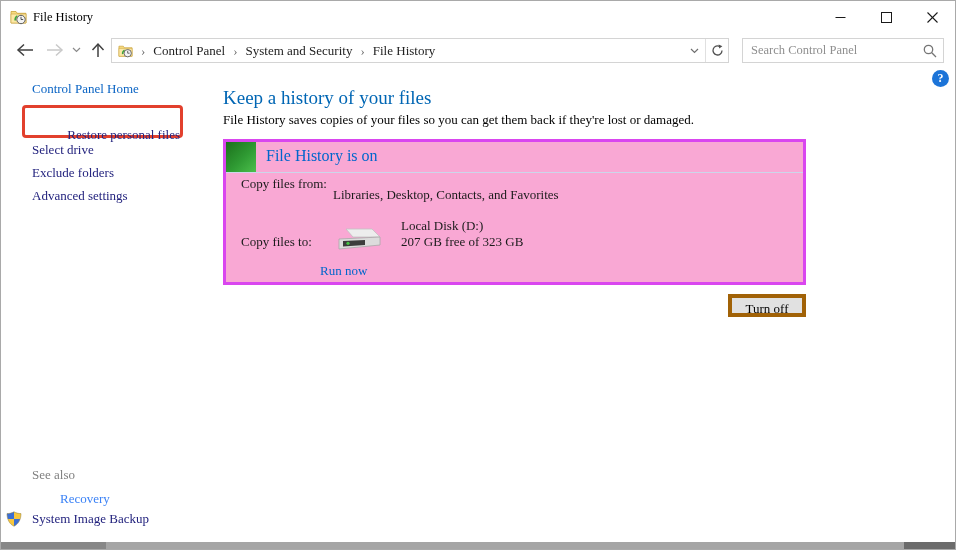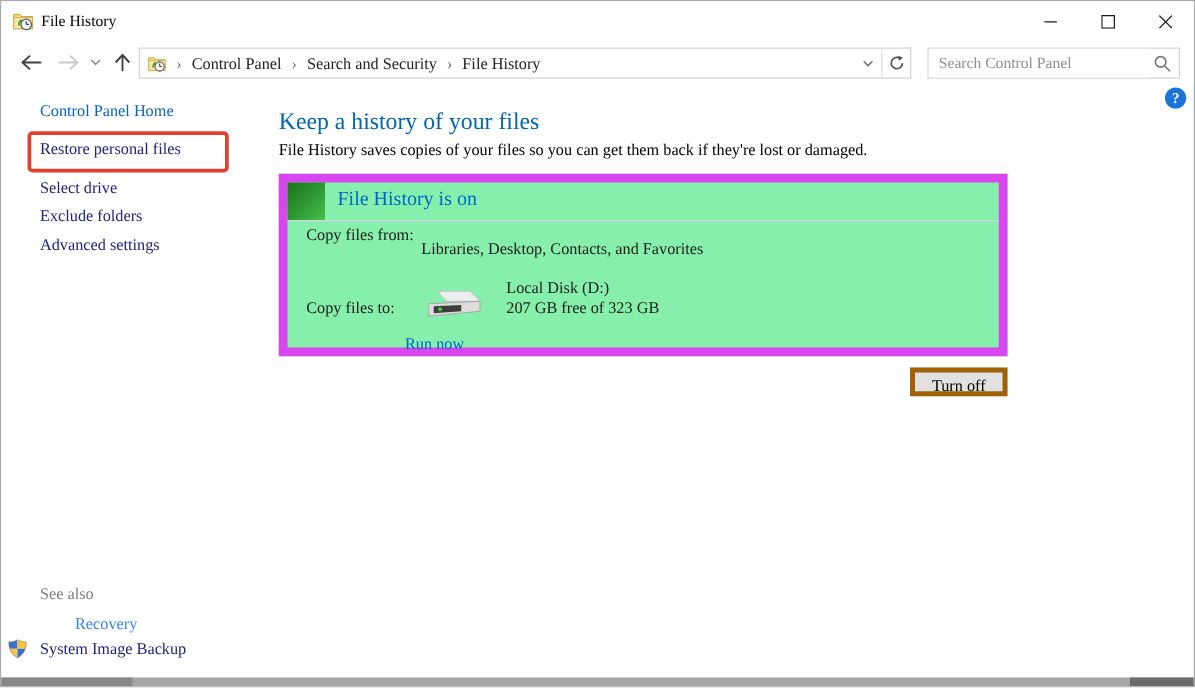--- a/index.html
+++ b/index.html
@@ -49,38 +49,38 @@
   .side-link { position:absolute; left:31px; font-size:13px; white-space:nowrap; cursor:pointer; }
   .cp-home { top:14px; color:#0a64c4; }
   .task { color:#23237e; }
   .task-select   { top:75px; }
   .task-exclude  { top:98px; }
   .task-advanced { top:121px; }
   .hl-box {
     position:absolute; left:21px; top:38px; width:161px; height:33px;
     border:3px solid #e2402d; border-radius:4px;
   }
-  .hl-box .task { position:static; display:block; margin:3px 0 0 7px; left:auto; }
+  .hl-box .task { position:static; display:block; margin:19px 0 0 7px; left:auto;text-align:right; }
   .seealso-hdr { position:absolute; left:31px; top:400px; font-size:13px; color:#808080; }
   .recovery { top:424px; color:#3b82f6;margin-left:28px; }
   .sib-row { position:absolute; left:5px; top:444px; display:flex; cursor:pointer; }
   .sib-shield { width:16px; height:16px; margin-right:10px; }
   .sib-label { font-size:13px; color:#23237e; white-space:nowrap; }
   
   .main { position:absolute; left:222px; top:66px; right:1px; bottom:7px; background:#fff; }
   .help-btn {
     position:absolute; top:3px; right:5px; width:17px; height:17px; border-radius:50%;
     background:#1c74d8; color:#fff; font-size:12px; font-weight:bold;
     text-align:center; line-height:17px; cursor:pointer;
   }
   .heading { position:absolute; left:0; top:20px; font-size:19px; font-weight:400; color:#0066b4; }
   .desc { position:absolute; left:0; top:45px; font-size:13px; color:#000000;text-align:right; }
   .statusbox {
     position:absolute; left:0; top:72px; width:583px; height:146px;
-    border:7px solid #d946ef; background:#86efac;
+    border:3px solid #d946ef; background:#f9a8d4;
   }
   .green-square { position:absolute; left:0; top:0; width:30px; height:30px;
     background:linear-gradient(135deg,#1c701c 0%,#2f9a33 55%,#4cbf4c 100%); }
   .status-title { position:absolute; left:40px; top:5px; font-size:16px; color:#0066cc; }
   .status-divider { position:absolute; left:0; right:0; top:30px; height:1px; background:#ccd6ea; }
   .sb-text { position:absolute; font-size:13px; color:#1b1b1b; white-space:nowrap; }
   .row1-label { left:15px;  top:34px; }
   .row1-value { left:95px;  top:45px;margin-left:12px; }
   .row2-label { left:15px;  top:68px;margin-top:24px; }
   .drive-icon { position:absolute; left:108px; top:83px; }
@@ -162,21 +162,21 @@
         <path d="M1,2.5 h5 l1.3,1.8 H16 V14 H1 Z" fill="#f7dc80" stroke="#caa23c" stroke-width="0.8"></path>
         <path d="M1,5 H16 V14 H1 Z" fill="#fce8a6" stroke="#caa23c" stroke-width="0.6"></path>
         <path d="M5.2,11.5 a4.6,4.6 0 0 1 2.2,-4.6" fill="none" stroke="#3da53d" stroke-width="1.6"></path>
         <circle cx="11" cy="10.5" r="4.2" fill="#f2f2f2" stroke="#5a5a5a" stroke-width="1"></circle>
         <line x1="11" y1="10.5" x2="11" y2="7.8" stroke="#444" stroke-width="0.9"></line>
         <line x1="11" y1="10.5" x2="13.2" y2="10.5" stroke="#444" stroke-width="0.9"></line>
       </svg>
       <span class="crumb-sep">›</span>
       <span class="crumb">Control Panel</span>
       <span class="crumb-sep">›</span>
-      <span class="crumb">Search and Security</span>
+      <span class="crumb">System and Security</span>
       <span class="crumb-sep">›</span>
       <span class="crumb">File History</span>
       <span class="addr-spacer"></span>
       <span class="addr-chevron">
         <svg width="9" height="6">
           <polyline points="1,1 4.5,4.5 8,1" fill="none" stroke="#6f6f6f" stroke-width="1.2"></polyline>
         </svg>
       </span>
       <span class="refresh-cell">
         <svg width="13" height="13">

